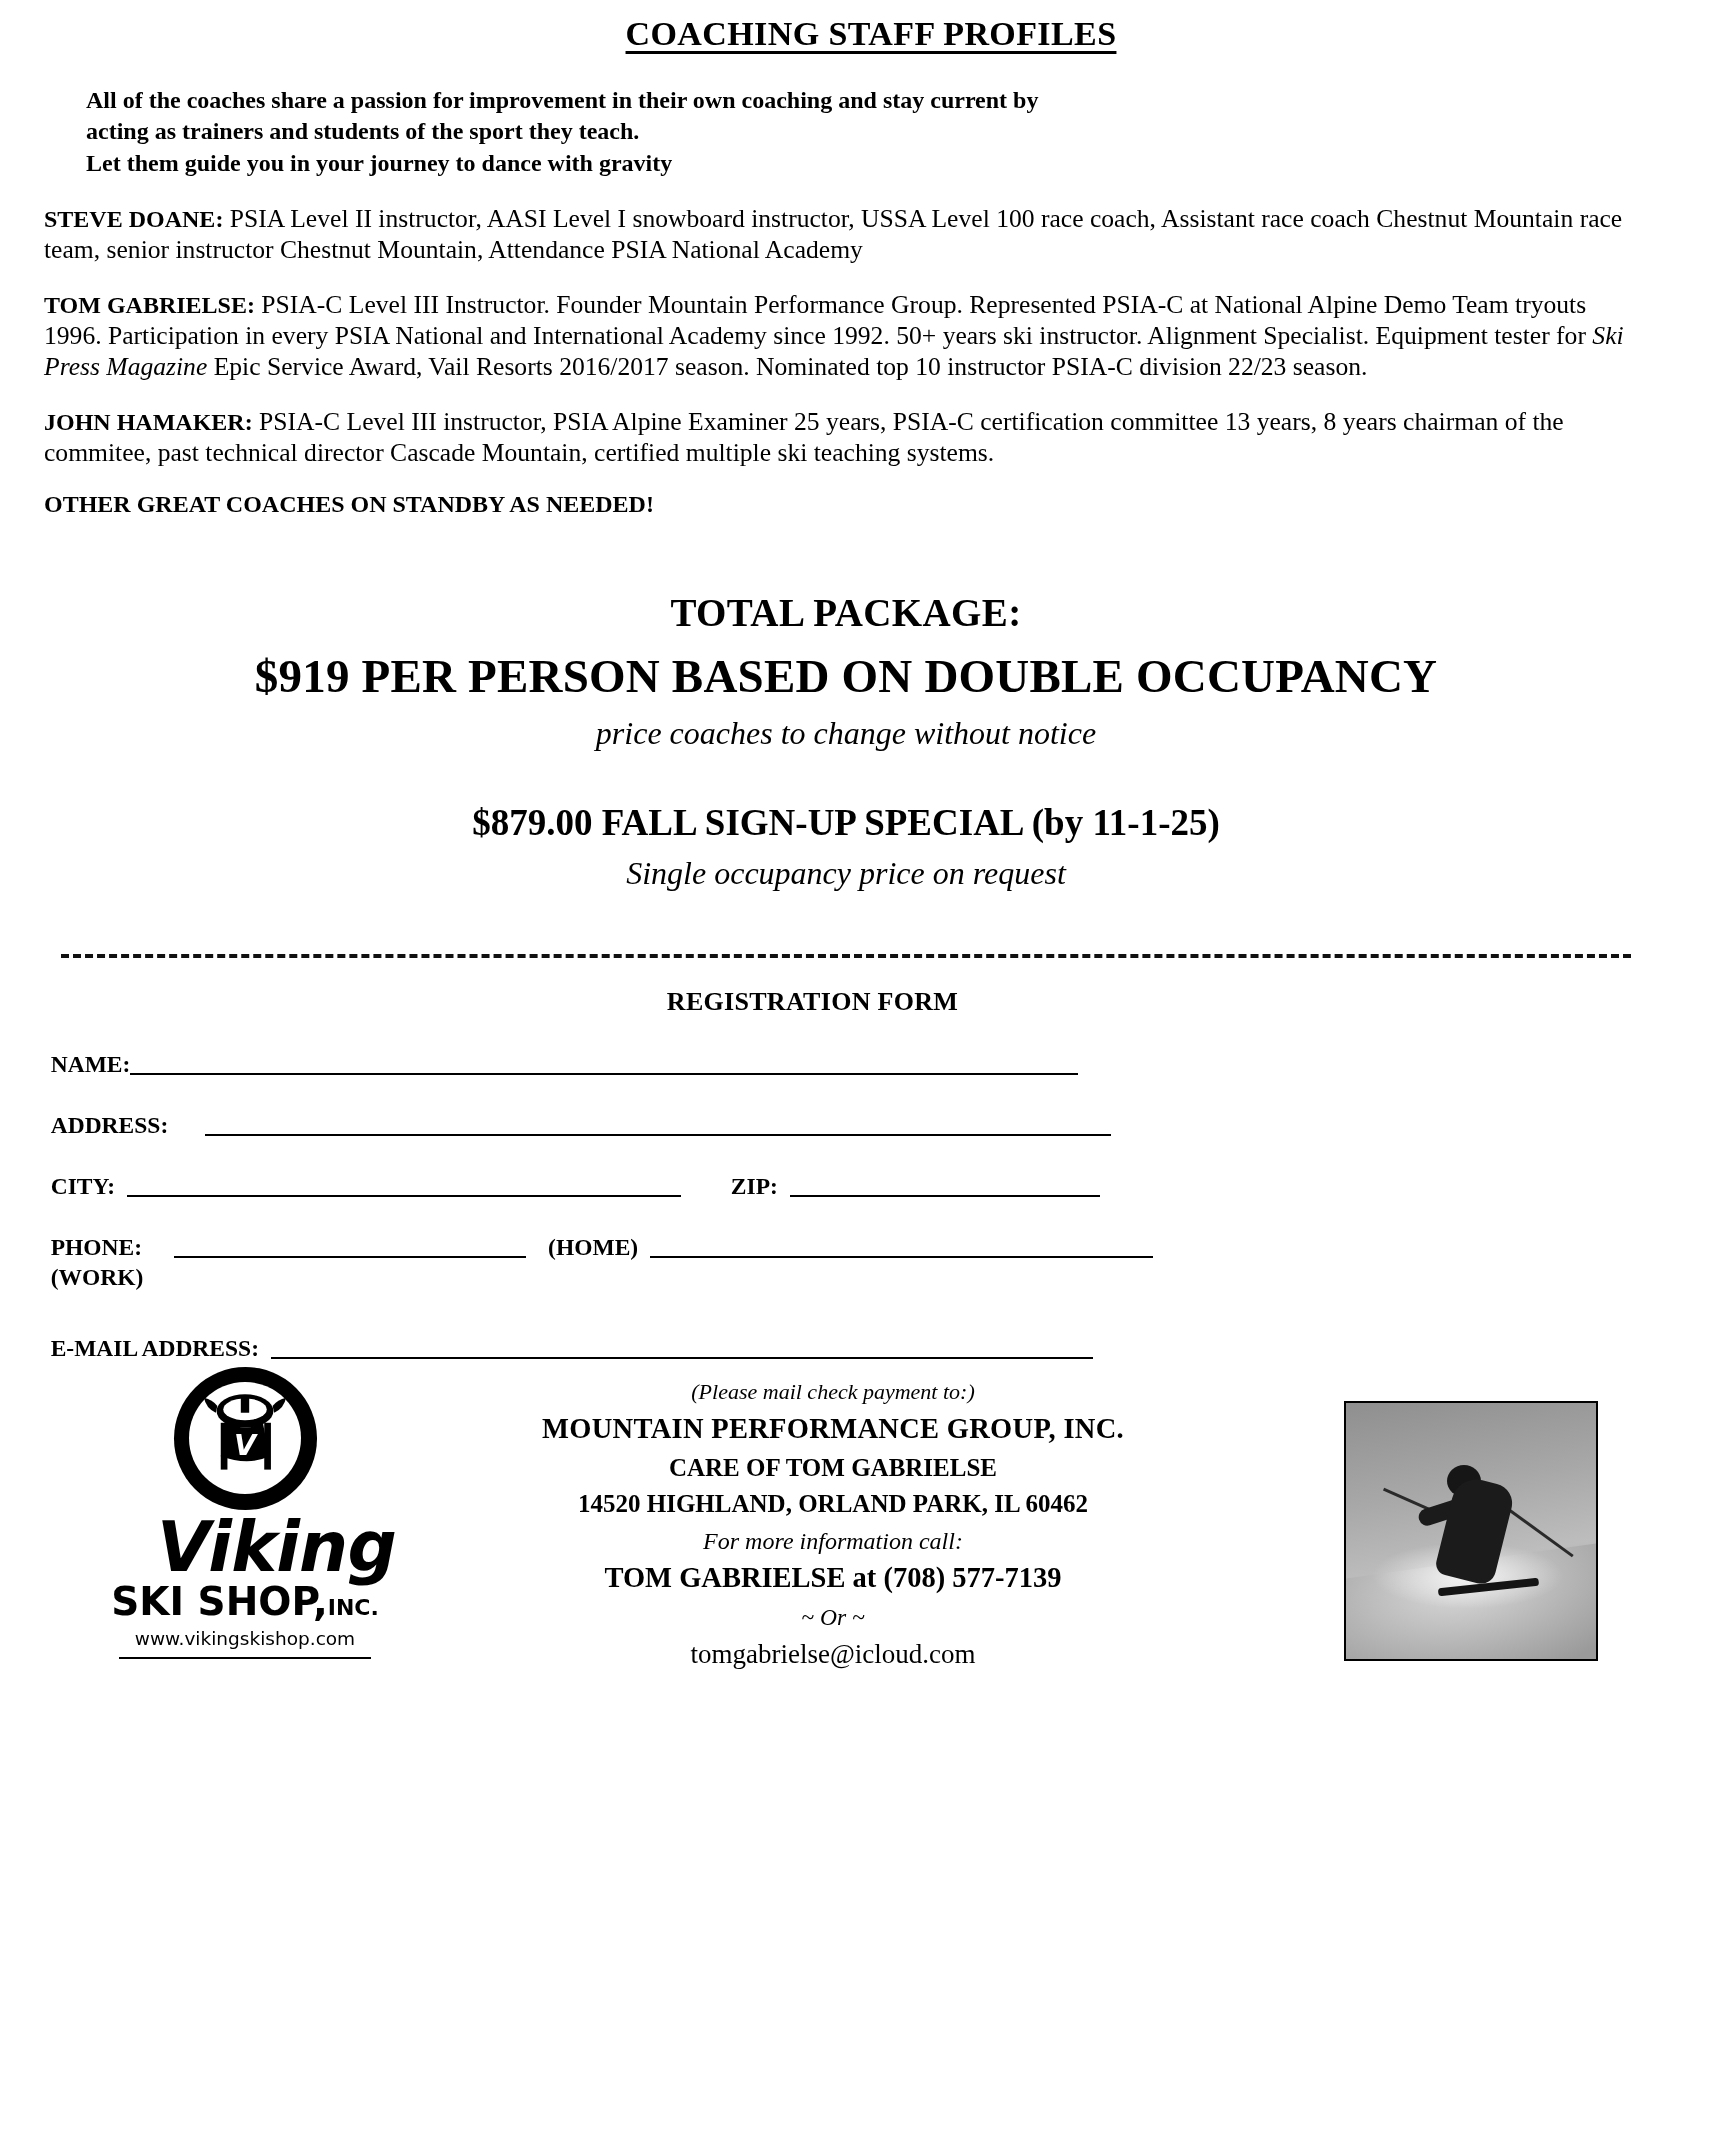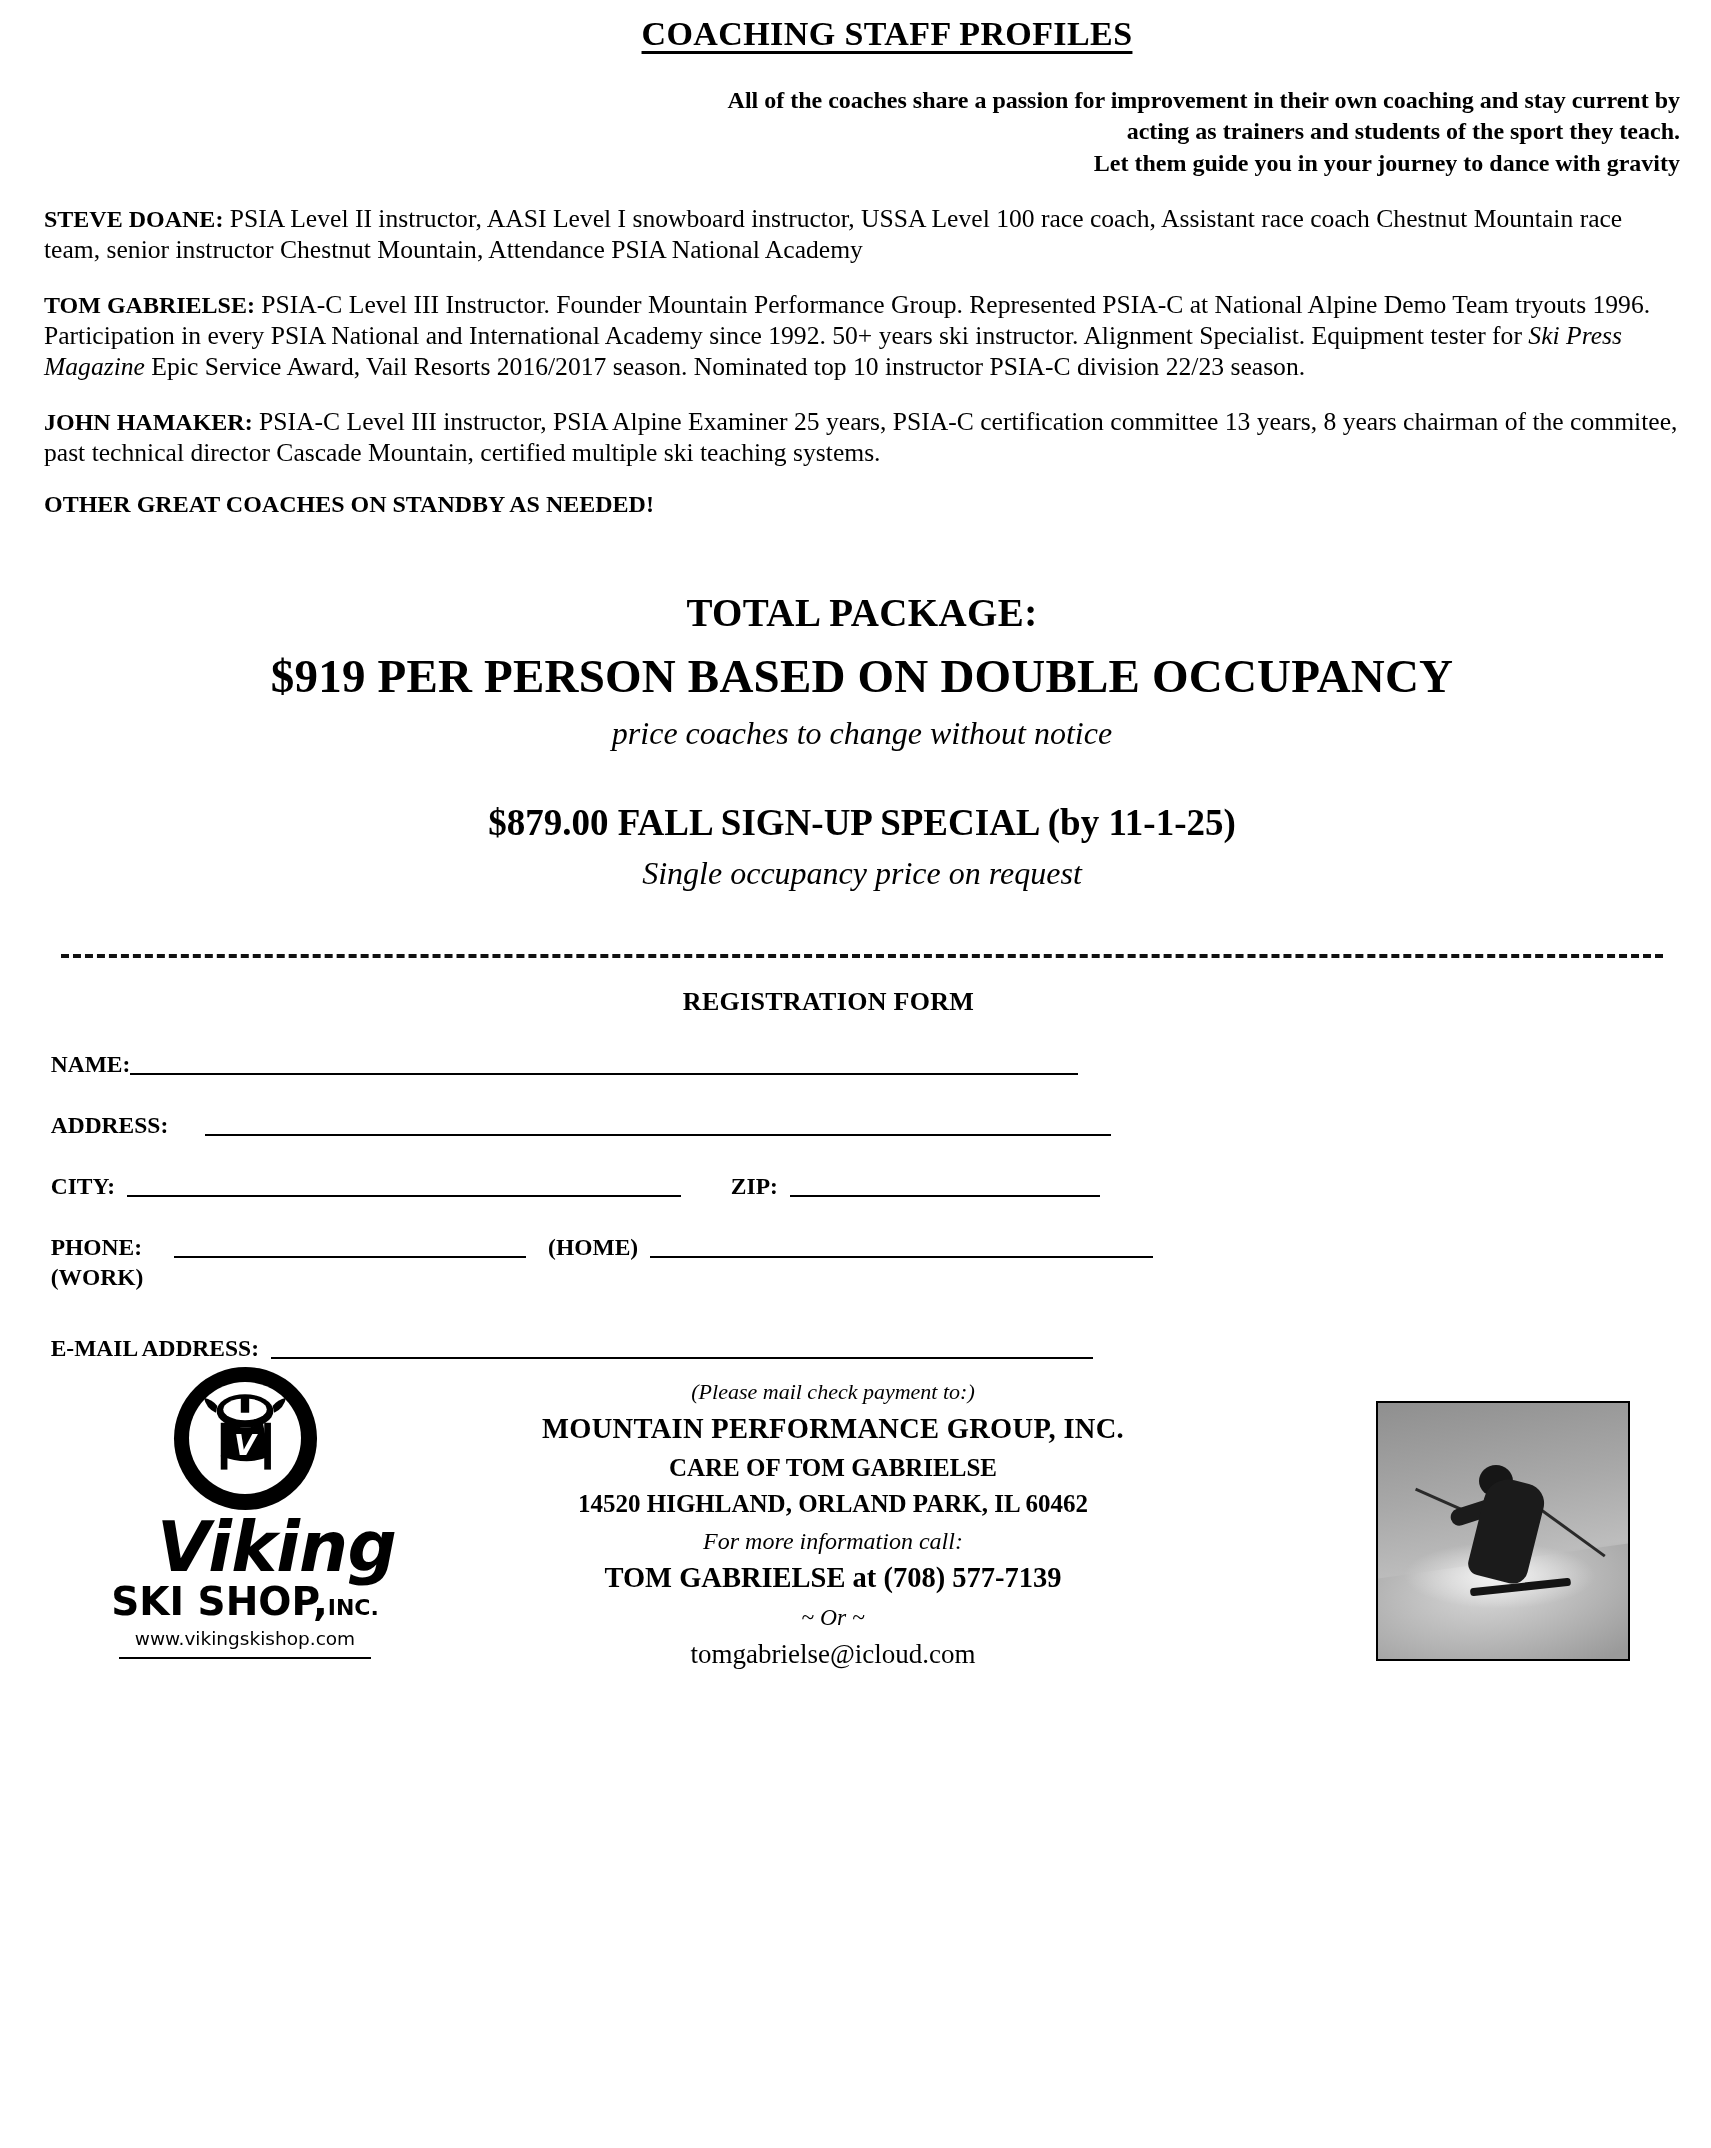--- a/index.html
+++ b/index.html
@@ -10,39 +10,39 @@
   body {
     width: 1712px;
     height: 2148px;
     font-family: "Liberation Serif", serif;
     color: #000000;
     position: relative;
     overflow: hidden;
   }
   .page {
     box-sizing: border-box;
-    padding: 15px 32px 0 44px;
+    padding: 15px 64px 0 44px;
     width: 1712px;
     height: 2148px;
     position: relative;
   }
 
   
   .doc-title {
     text-align: center;
     font-weight: bold;
     font-size: 34px;
     letter-spacing: 0.4px;
     text-decoration: underline;
     text-underline-offset: 5.9px;
     margin: 0 0 3.4px 0;
     padding-left: 50px;
   }
   .intro {
-    text-align: right;
+    text-align: left;
     font-weight: bold;
     font-size: 24px;
     line-height: 1.31;
     margin: 32px 0 0 0;
     padding-left: 42px;
   }
 
   
   .bio {
     font-size: 25.6px;

